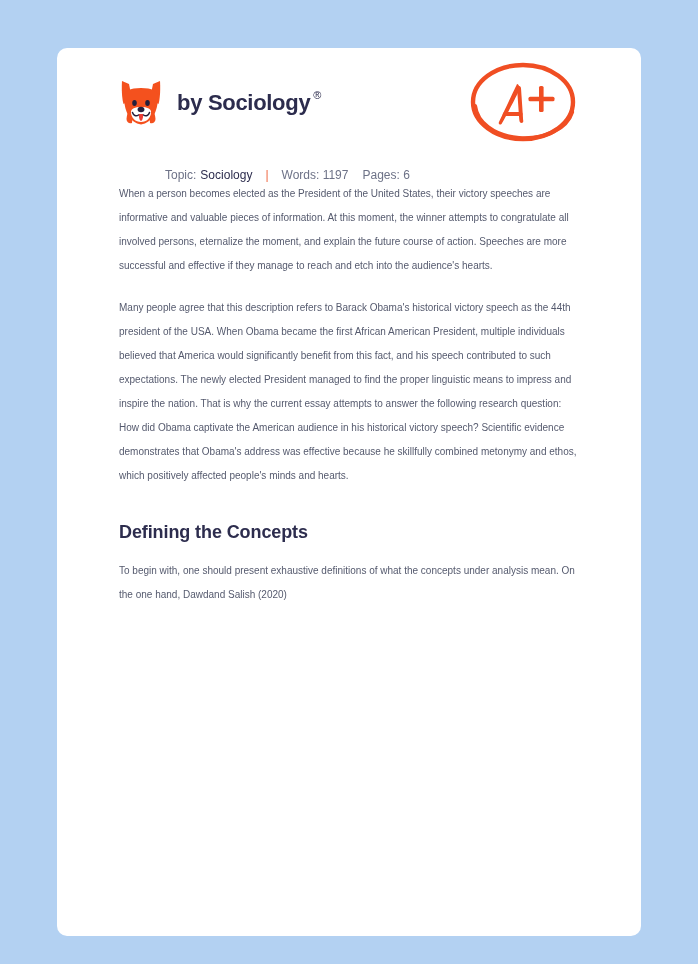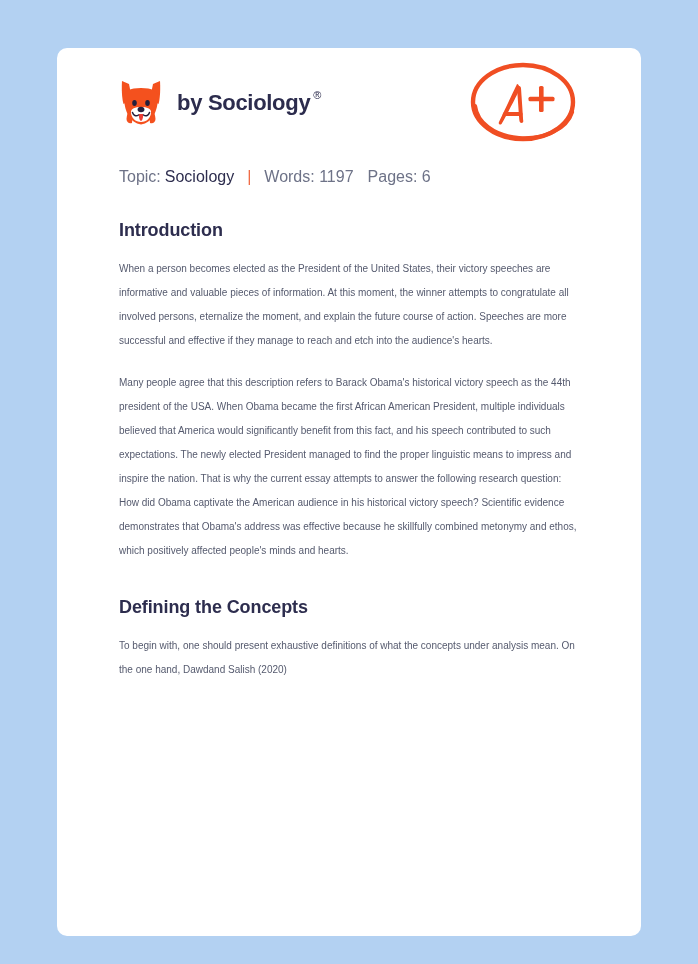--- a/index.html
+++ b/index.html
@@ -104,25 +104,26 @@
     line-height: 41.5px;
     font-weight: bold;
     letter-spacing: -0.2px;
     margin-top: 24px;
     max-width: 470px;
   }
 
   
   .doc-meta {
     margin-top: 16px;
-    font-size: 16px;
+    font-size: 12px;
     color: #6d7287;
     display: flex;
     align-items: flex-end;
     white-space: nowrap;
+    margin-left: 46px;
   }
 
   .meta-label { color: #6d7287; }
 
   .meta-topic-value {
     color: #2d2d4e;
     font-weight: normal;
     margin-left: 4px;
   }
 
@@ -207,21 +208,20 @@
 
 
       <div class="doc-meta">
         <span class="meta-label">Topic:</span>
         <span class="meta-topic-value">Sociology</span>
         <span class="meta-divider">|</span>
         <span class="meta-words">Words: 1197</span>
         <span class="meta-pages">Pages: 6</span>
       </div>
 
-      <h2 class="section-heading">Introduction</h2>
       <p class="body-paragraph">When a person becomes elected as the President of the United States, their victory speeches are informative and valuable pieces of information. At this moment, the winner attempts to congratulate all involved persons, eternalize the moment, and explain the future course of action. Speeches are more successful and effective if they manage to reach and etch into the audience's hearts.</p>
       <p class="body-paragraph">Many people agree that this description refers to Barack Obama's historical victory speech as the 44th president of the USA. When Obama became the first African American President, multiple individuals believed that America would significantly benefit from this fact, and his speech contributed to such expectations. The newly elected President managed to find the proper linguistic means to impress and inspire the nation. That is why the current essay attempts to answer the following research question: How did Obama captivate the American audience in his historical victory speech? Scientific evidence demonstrates that Obama's address was effective because he skillfully combined metonymy and ethos, which positively affected people's minds and hearts.</p>
 
       <h2 class="section-heading">Defining the Concepts</h2>
       <p class="body-paragraph">To begin with, one should present exhaustive definitions of what the concepts under analysis mean. On the one hand, Dawdand Salish (2020)</p>
 
     </div>
   </div>
 
 </div>

